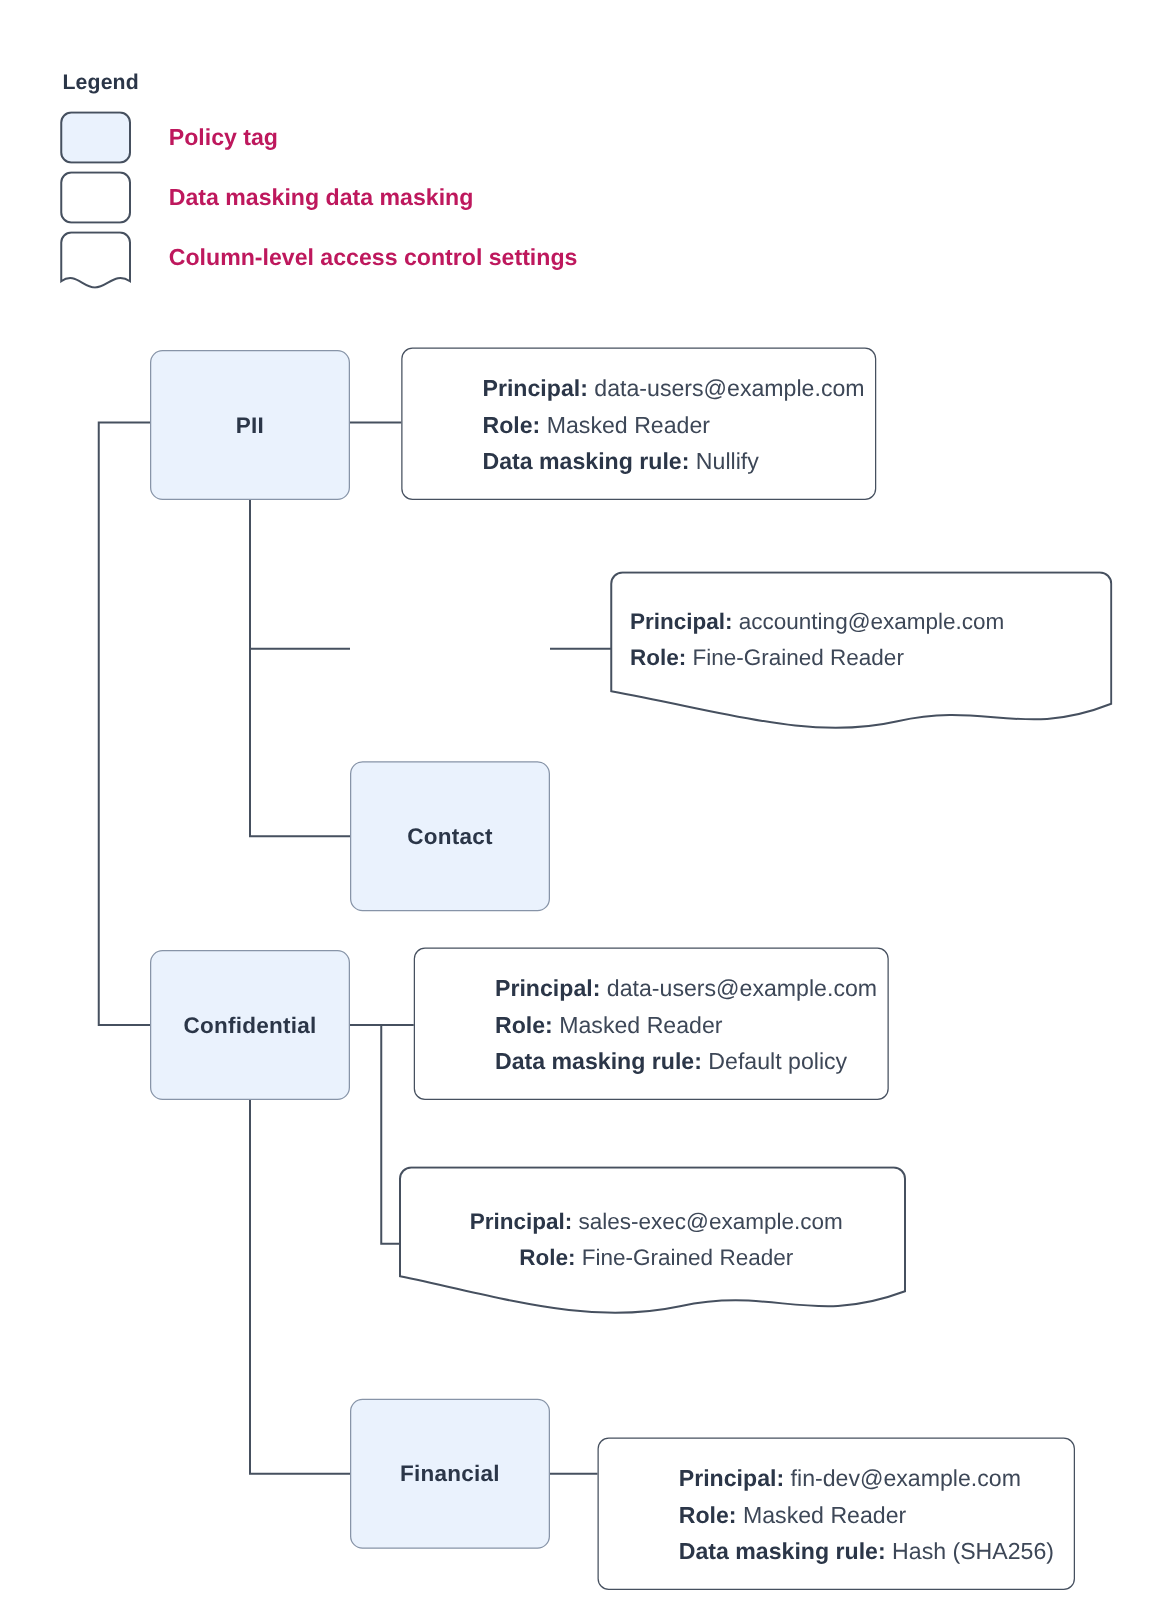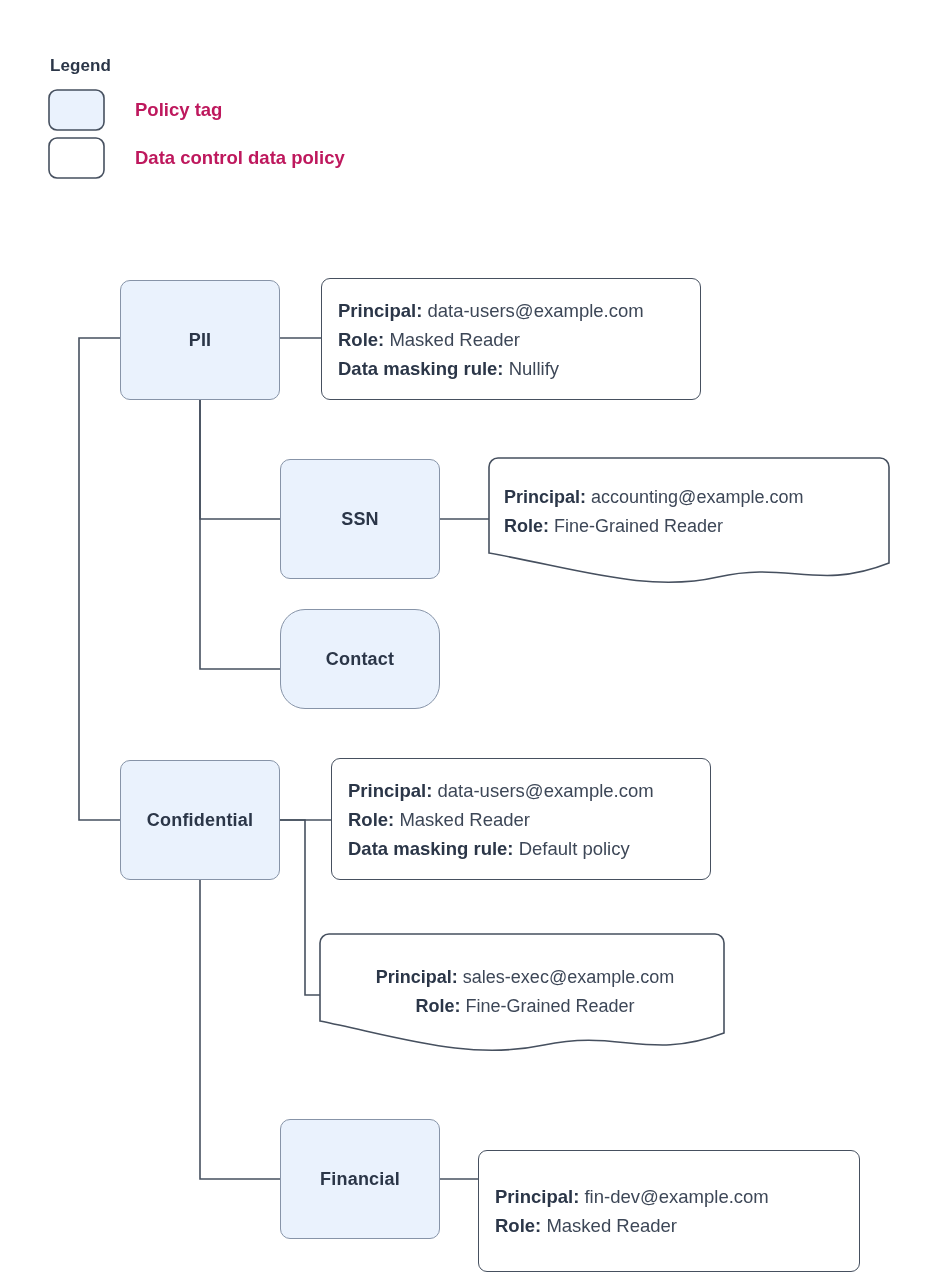--- a/index.html
+++ b/index.html
@@ -98,20 +98,21 @@
     display: flex;
     flex-direction: column;
     justify-content: center;
     padding: 0 16px;
   }
   .callout .line {
     font-size: 18.5px;
     line-height: 29px;
     color: #3d4757;
     white-space: nowrap;
+    margin-left: 48px;
   }
   .callout .line b {
     font-weight: bold;
     color: #2b3648;
   }
 
   
   .doc-callout {
     position: absolute;
   }
@@ -180,34 +181,42 @@
       </div>
       <div class="legend-label">Policy tag</div>
     </div>
 
     <div class="legend-row">
       <div class="legend-swatch">
         <svg width="57" height="42" viewBox="0 0 57 42">
           <rect x="1" y="1" width="55" height="40" rx="8" fill="#ffffff" stroke="#46505f" stroke-width="1.6"></rect>
         </svg>
       </div>
-      <div class="legend-label">Data control data policy</div>
-    </div>
-
+      <div class="legend-label">Data masking data masking</div>
+    </div>
+
+    <div class="legend-row">
+      <div class="legend-swatch">
+        <svg width="57" height="46" viewBox="0 0 57 46">
+          <path d="M9 1 H48 A8 8 0 0 1 56 9 V40
+                   C44 32, 38 45, 28 45
+                   C18 45, 12 32, 1 40
+                   V9 A8 8 0 0 1 9 1 Z" fill="#ffffff" stroke="#46505f" stroke-width="1.6"></path>
+        </svg>
+      </div>
+      <div class="legend-label">Column-level access control settings</div>
+    </div>
   </div>
 
   <div class="tag-node" style="left:120px; top:280px; width:160px; height:120px;">
     <span>PII</span>
   </div>
 
-  <div class="tag-node" style="left:280px; top:459px; width:160px; height:120px;">
-    <span>SSN</span>
-  </div>
-
-  <div class="tag-node" style="left:280px; top:609px; width:160px; height:100px;border-radius:25px;">
+
+  <div class="tag-node" style="left:280px; top:609px; width:160px; height:120px;">
     <span>Contact</span>
   </div>
 
   <div class="tag-node" style="left:120px; top:760px; width:160px; height:120px;">
     <span>Confidential</span>
   </div>
 
   <div class="tag-node" style="left:280px; top:1119px; width:160px; height:120px;">
     <span>Financial</span>
   </div>
@@ -282,15 +291,19 @@
 
   <div class="callout" style="left:478px; top:1150px; width:382px; height:122px;">
     <div class="line">
       <b>Principal:</b>
       <span>fin-dev@example.com</span>
     </div>
     <div class="line">
       <b>Role:</b>
       <span>Masked Reader</span>
     </div>
+    <div class="line">
+      <b>Data masking rule:</b>
+      <span>Hash (SHA256)</span>
+    </div>
   </div>
 
 </div>
 
 </body></html>

